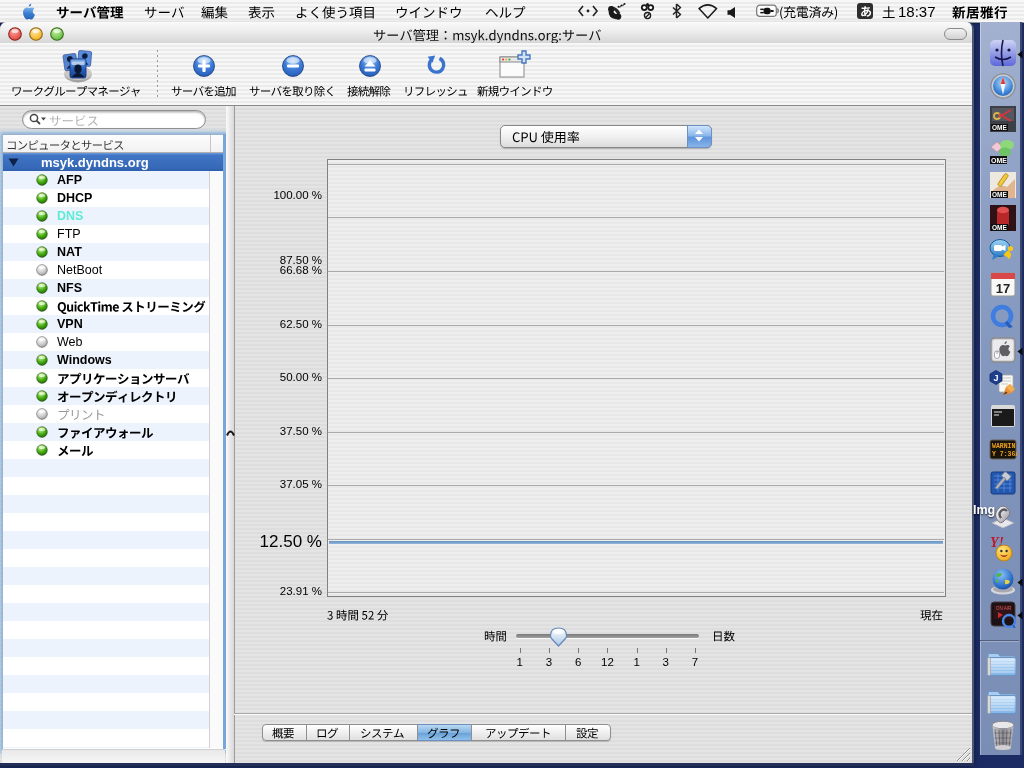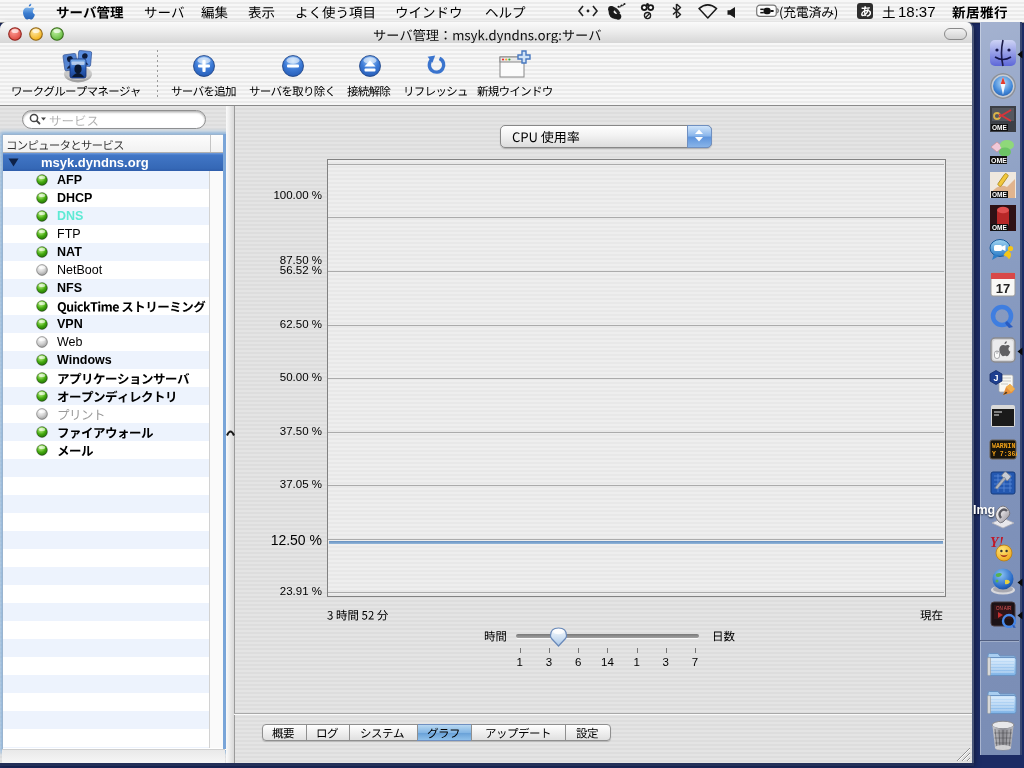--- a/index.html
+++ b/index.html
@@ -503,26 +503,26 @@
 <div class="abs" style="left:328px;top:217.4px;width:616px;height:1px;background:#ababab;"></div>
 <div class="abs" style="left:328px;top:271.0px;width:616px;height:1px;background:#ababab;"></div>
 <div class="abs" style="left:328px;top:324.5px;width:616px;height:1px;background:#ababab;"></div>
 <div class="abs" style="left:328px;top:378.1px;width:616px;height:1px;background:#ababab;"></div>
 <div class="abs" style="left:328px;top:431.7px;width:616px;height:1px;background:#ababab;"></div>
 <div class="abs" style="left:328px;top:485.3px;width:616px;height:1px;background:#ababab;"></div>
 <div class="abs" style="left:328px;top:538.8px;width:616px;height:1px;background:#ababab;"></div>
 <div class="abs" style="left:328px;top:592.4px;width:616px;height:1px;background:#ababab;"></div>
 <div class="txt" style="left:222px;top:156.8px;width:100px;text-align:right;font-size:11.5px;color:#000;margin-top:32px;">100.00 %</div>
 <div class="txt" style="left:222px;top:210.4px;width:100px;text-align:right;font-size:11.5px;color:#000;margin-top:44px;">87.50 %</div>
-<div class="txt" style="left:222px;top:264.0px;width:100px;text-align:right;font-size:11.5px;color:#000;">56.52 %</div>
+<div class="txt" style="left:222px;top:264.0px;width:100px;text-align:right;font-size:11.5px;color:#000;">66.68 %</div>
 <div class="txt" style="left:222px;top:317.5px;width:100px;text-align:right;font-size:11.5px;color:#000;">62.50 %</div>
 <div class="txt" style="left:222px;top:371.1px;width:100px;text-align:right;font-size:11.5px;color:#000;">50.00 %</div>
 <div class="txt" style="left:222px;top:424.7px;width:100px;text-align:right;font-size:11.5px;color:#000;">37.50 %</div>
 <div class="txt" style="left:222px;top:478.3px;width:100px;text-align:right;font-size:11.5px;color:#000;">37.05 %</div>
-<div class="txt" style="left:222px;top:531.8px;width:100px;text-align:right;font-size:14px;color:#000;">12.50 %</div>
+<div class="txt" style="left:222px;top:531.8px;width:100px;text-align:right;font-size:17px;color:#000;">12.50 %</div>
 <div class="txt" style="left:222px;top:585.4px;width:100px;text-align:right;font-size:11.5px;color:#000;">23.91 %</div>
 <div class="abs" style="left:329px;top:540.5px;width:614px;height:3px;background:linear-gradient(180deg,#6590c0,#93b6da);"></div>
 <div style="position:absolute;left:327px;top:607.5px;"><svg width="62" height="15.5" viewBox="0 0 62 15.5" style="overflow:visible">
       <path transform="translate(0,11.5)" fill="#000" d="M3.0 0.2Q2.4 0.2 1.9 -0.0Q1.4 -0.2 1.0 -0.4Q0.6 -0.7 0.3 -1.0L0.9 -1.7Q1.2 -1.3 1.7 -1.0Q2.2 -0.7 3.0 -0.7Q3.5 -0.7 3.9 -0.9Q4.2 -1.1 4.5 -1.5Q4.7 -1.8 4.7 -2.3Q4.7 -2.8 4.4 -3.2Q4.2 -3.6 3.6 -3.8Q3.0 -4.0 2.1 -4.0V-4.8Q2.9 -4.8 3.4 -5.0Q3.9 -5.2 4.2 -5.6Q4.4 -5.9 4.4 -6.4Q4.4 -7.0 4.0 -7.4Q3.6 -7.7 3.0 -7.7Q2.4 -7.7 2.0 -7.5Q1.6 -7.3 1.2 -6.9L0.6 -7.6Q1.1 -8.0 1.7 -8.3Q2.3 -8.6 3.0 -8.6Q3.7 -8.6 4.3 -8.3Q4.8 -8.1 5.1 -7.6Q5.4 -7.1 5.4 -6.5Q5.4 -5.7 5.0 -5.2Q4.6 -4.7 4.0 -4.4V-4.4Q4.4 -4.3 4.9 -4.0Q5.3 -3.7 5.5 -3.3Q5.7 -2.8 5.7 -2.3Q5.7 -1.5 5.4 -1.0Q5.0 -0.4 4.4 -0.1Q3.8 0.2 3.0 0.2Z M13.8 -8.3H19.6V-7.5H13.8ZM13.3 -6.1H20.0V-5.3H13.3ZM13.4 -4.0H19.9V-3.2H13.4ZM16.2 -9.7H17.1V-5.6H16.2ZM17.7 -5.4H18.6V-0.1Q18.6 0.3 18.5 0.5Q18.4 0.7 18.1 0.8Q17.8 0.9 17.4 0.9Q16.9 0.9 16.2 0.9Q16.2 0.7 16.1 0.5Q16.0 0.3 15.9 0.1Q16.5 0.1 16.9 0.1Q17.4 0.1 17.5 0.1Q17.6 0.1 17.7 0.1Q17.7 0.0 17.7 -0.1ZM14.1 -2.4 14.8 -2.8Q15.1 -2.5 15.4 -2.2Q15.6 -1.8 15.9 -1.5Q16.1 -1.1 16.3 -0.8L15.5 -0.4Q15.4 -0.7 15.2 -1.0Q14.9 -1.4 14.7 -1.7Q14.4 -2.1 14.1 -2.4ZM10.2 -8.9H13.1V-1.3H10.2V-2.1H12.3V-8.1H10.2ZM10.3 -5.6H12.7V-4.8H10.3ZM9.8 -8.9H10.6V-0.4H9.8Z M24.5 -2.6H27.9V-1.9H24.5ZM24.4 -4.4H28.3V-0.2H24.4V-0.8H27.5V-3.7H24.4ZM24.0 -4.4H24.8V0.4H24.0ZM21.9 -7.5H25.1V-6.9H21.9ZM27.2 -7.5H30.5V-6.9H27.2ZM30.1 -9.2H31.0V-0.2Q31.0 0.2 30.9 0.4Q30.8 0.6 30.5 0.8Q30.2 0.9 29.7 0.9Q29.3 0.9 28.5 0.9Q28.5 0.8 28.5 0.6Q28.4 0.5 28.4 0.3Q28.3 0.1 28.2 0.0Q28.6 0.0 28.9 0.0Q29.2 0.0 29.5 0.0Q29.7 0.0 29.9 0.0Q30.0 0.0 30.1 -0.0Q30.1 -0.1 30.1 -0.2ZM22.0 -9.2H25.7V-5.2H22.0V-5.9H24.9V-8.5H22.0ZM30.6 -9.2V-8.5H27.5V-5.9H30.6V-5.2H26.7V-9.2ZM21.5 -9.2H22.4V0.9H21.5Z M37.5 0.2Q36.9 0.2 36.4 -0.0Q35.9 -0.2 35.5 -0.4Q35.1 -0.7 34.9 -1.0L35.4 -1.7Q35.6 -1.4 35.9 -1.2Q36.2 -1.0 36.6 -0.9Q37.0 -0.7 37.4 -0.7Q37.9 -0.7 38.3 -1.0Q38.8 -1.2 39.0 -1.7Q39.2 -2.1 39.2 -2.7Q39.2 -3.6 38.8 -4.1Q38.3 -4.6 37.5 -4.6Q37.1 -4.6 36.8 -4.5Q36.5 -4.4 36.1 -4.1L35.5 -4.5L35.8 -8.4H39.9V-7.5H36.7L36.5 -5.1Q36.8 -5.3 37.1 -5.3Q37.4 -5.4 37.8 -5.4Q38.5 -5.4 39.0 -5.1Q39.6 -4.9 40.0 -4.3Q40.3 -3.7 40.3 -2.7Q40.3 -1.8 39.9 -1.2Q39.5 -0.5 38.9 -0.2Q38.3 0.2 37.5 0.2Z M41.4 0.0V-0.6Q42.8 -1.8 43.6 -2.7Q44.5 -3.7 44.9 -4.5Q45.3 -5.3 45.3 -6.1Q45.3 -6.5 45.1 -6.9Q45.0 -7.3 44.6 -7.5Q44.3 -7.7 43.7 -7.7Q43.2 -7.7 42.8 -7.4Q42.3 -7.2 42.0 -6.8L41.4 -7.3Q41.9 -7.9 42.5 -8.2Q43.1 -8.6 43.9 -8.6Q44.6 -8.6 45.2 -8.3Q45.7 -8.0 46.0 -7.4Q46.3 -6.9 46.3 -6.1Q46.3 -5.3 45.9 -4.4Q45.5 -3.5 44.7 -2.7Q44.0 -1.8 43.0 -0.8Q43.3 -0.9 43.7 -0.9Q44.1 -0.9 44.4 -0.9H46.7V0.0Z M52.0 -5.3H58.6V-4.5H52.0ZM58.3 -5.3H59.2Q59.2 -5.3 59.2 -5.2Q59.2 -5.1 59.2 -5.1Q59.2 -5.0 59.2 -4.9Q59.1 -3.6 59.1 -2.6Q59.0 -1.7 58.9 -1.1Q58.8 -0.4 58.7 -0.1Q58.6 0.3 58.5 0.4Q58.3 0.7 58.1 0.7Q57.9 0.8 57.6 0.8Q57.3 0.9 56.8 0.9Q56.3 0.9 55.7 0.8Q55.7 0.6 55.7 0.4Q55.6 0.2 55.5 -0.0Q56.0 0.0 56.5 0.0Q57.0 0.0 57.2 0.0Q57.4 0.0 57.5 0.0Q57.6 -0.0 57.7 -0.1Q57.9 -0.3 58.0 -0.8Q58.1 -1.3 58.2 -2.4Q58.2 -3.4 58.3 -5.1ZM53.6 -9.4 54.5 -9.2Q54.1 -8.2 53.5 -7.3Q53.0 -6.4 52.3 -5.7Q51.6 -5.0 50.9 -4.4Q50.8 -4.5 50.7 -4.6Q50.5 -4.8 50.4 -4.9Q50.2 -5.0 50.1 -5.1Q50.9 -5.6 51.5 -6.2Q52.2 -6.9 52.7 -7.7Q53.2 -8.5 53.6 -9.4ZM57.6 -9.5Q57.9 -8.9 58.3 -8.3Q58.7 -7.7 59.2 -7.1Q59.6 -6.5 60.1 -6.1Q60.6 -5.6 61.1 -5.3Q61.0 -5.2 60.9 -5.0Q60.7 -4.9 60.6 -4.8Q60.5 -4.6 60.4 -4.5Q59.9 -4.9 59.4 -5.4Q58.9 -5.9 58.4 -6.6Q58.0 -7.2 57.5 -7.8Q57.1 -8.5 56.8 -9.1ZM54.5 -5.1H55.4Q55.3 -4.1 55.1 -3.2Q54.9 -2.3 54.5 -1.5Q54.0 -0.7 53.3 -0.1Q52.5 0.5 51.3 1.0Q51.3 0.9 51.2 0.7Q51.1 0.6 51.0 0.4Q50.9 0.3 50.8 0.2Q51.9 -0.2 52.6 -0.7Q53.3 -1.3 53.6 -2.0Q54.0 -2.7 54.2 -3.5Q54.4 -4.3 54.5 -5.1Z"></path>
     </svg></div>
 <div style="position:absolute;left:920px;top:607.5px"><svg width="24" height="15.5" viewBox="0 0 24 15.5" style="overflow:visible">
       <path transform="translate(0,11.5)" fill="#000" d="M0.6 -9.1H4.5V-8.3H0.6ZM0.7 -5.8H4.4V-5.0H0.7ZM0.4 -1.7Q0.9 -1.8 1.6 -2.0Q2.3 -2.2 3.0 -2.4Q3.8 -2.7 4.6 -2.9L4.7 -2.1Q3.6 -1.8 2.5 -1.5Q1.4 -1.1 0.6 -0.9ZM5.9 -6.6V-5.4H9.6V-6.6ZM5.9 -4.7V-3.6H9.6V-4.7ZM5.9 -8.4V-7.3H9.6V-8.4ZM5.1 -9.2H10.5V-2.8H5.1ZM8.1 -3.2H8.9V-0.2Q8.9 -0.0 9.0 0.0Q9.0 0.1 9.2 0.1Q9.3 0.1 9.5 0.1Q9.7 0.1 9.9 0.1Q10.0 0.1 10.1 0.1Q10.3 0.1 10.3 -0.0Q10.4 -0.1 10.4 -0.4Q10.5 -0.7 10.5 -1.3Q10.6 -1.2 10.7 -1.1Q10.8 -1.1 11.0 -1.0Q11.1 -1.0 11.2 -0.9Q11.2 -0.2 11.1 0.2Q11.0 0.5 10.8 0.7Q10.6 0.8 10.2 0.8Q10.2 0.8 10.0 0.8Q9.8 0.8 9.7 0.8Q9.5 0.8 9.3 0.8Q9.2 0.8 9.1 0.8Q8.7 0.8 8.5 0.7Q8.2 0.7 8.2 0.4Q8.1 0.2 8.1 -0.2ZM6.1 -3.0H7.0Q6.9 -2.3 6.7 -1.7Q6.5 -1.0 6.2 -0.5Q5.8 -0.0 5.3 0.3Q4.7 0.7 3.8 1.0Q3.8 0.9 3.7 0.7Q3.6 0.6 3.5 0.5Q3.4 0.4 3.3 0.3Q4.1 0.1 4.6 -0.2Q5.2 -0.6 5.5 -1.0Q5.7 -1.4 5.9 -1.9Q6.0 -2.4 6.1 -3.0ZM2.2 -8.7H3.0V-2.0L2.2 -1.8Z M12.2 -7.9H22.3V-7.0H12.2ZM15.8 -4.2H21.8V-3.4H15.8ZM15.3 -0.2H22.3V0.6H15.3ZM18.4 -6.5H19.2V0.3H18.4ZM16.0 -9.7 16.9 -9.4Q16.5 -8.1 15.9 -6.8Q15.3 -5.6 14.4 -4.4Q13.5 -3.3 12.4 -2.5Q12.3 -2.6 12.3 -2.8Q12.2 -2.9 12.1 -3.0Q12.0 -3.2 11.9 -3.3Q12.7 -3.8 13.4 -4.6Q14.0 -5.3 14.5 -6.1Q15.0 -7.0 15.4 -7.9Q15.8 -8.8 16.0 -9.7ZM13.7 -4.9H14.6V0.9H13.7Z"></path>
     </svg></div>
 <div style="position:absolute;left:484px;top:628.5px;"><svg width="24" height="15.5" viewBox="0 0 24 15.5" style="overflow:visible">
       <path transform="translate(0,11.5)" fill="#000" d="M4.8 -8.3H10.6V-7.5H4.8ZM4.4 -6.1H11.1V-5.3H4.4ZM4.4 -4.0H11.0V-3.2H4.4ZM7.3 -9.7H8.1V-5.6H7.3ZM8.8 -5.4H9.6V-0.1Q9.6 0.3 9.5 0.5Q9.4 0.7 9.1 0.8Q8.9 0.9 8.4 0.9Q8.0 0.9 7.3 0.9Q7.3 0.7 7.2 0.5Q7.1 0.3 7.0 0.1Q7.5 0.1 8.0 0.1Q8.4 0.1 8.5 0.1Q8.7 0.1 8.7 0.1Q8.8 0.0 8.8 -0.1ZM5.1 -2.4 5.8 -2.8Q6.1 -2.5 6.4 -2.2Q6.7 -1.8 6.9 -1.5Q7.2 -1.1 7.3 -0.8L6.6 -0.4Q6.5 -0.7 6.2 -1.0Q6.0 -1.4 5.7 -1.7Q5.4 -2.1 5.1 -2.4ZM1.3 -8.9H4.2V-1.3H1.3V-2.1H3.3V-8.1H1.3ZM1.3 -5.6H3.7V-4.8H1.3ZM0.9 -8.9H1.7V-0.4H0.9Z M15.5 -2.6H19.0V-1.9H15.5ZM15.5 -4.4H19.4V-0.2H15.5V-0.8H18.6V-3.7H15.5ZM15.1 -4.4H15.9V0.4H15.1ZM13.0 -7.5H16.2V-6.9H13.0ZM18.3 -7.5H21.5V-6.9H18.3ZM21.2 -9.2H22.0V-0.2Q22.0 0.2 21.9 0.4Q21.8 0.6 21.5 0.8Q21.3 0.9 20.8 0.9Q20.3 0.9 19.6 0.9Q19.6 0.8 19.5 0.6Q19.5 0.5 19.4 0.3Q19.3 0.1 19.3 0.0Q19.6 0.0 20.0 0.0Q20.3 0.0 20.5 0.0Q20.8 0.0 20.9 0.0Q21.0 0.0 21.1 -0.0Q21.2 -0.1 21.2 -0.2ZM13.0 -9.2H16.7V-5.2H13.0V-5.9H15.9V-8.5H13.0ZM21.6 -9.2V-8.5H18.6V-5.9H21.6V-5.2H17.8V-9.2ZM12.5 -9.2H13.4V0.9H12.5Z"></path>
@@ -534,21 +534,21 @@
 <div class="abs" style="left:519.8px;top:648px;width:1px;height:5px;background:#777;"></div>
 <div class="abs" style="left:549.0px;top:648px;width:1px;height:5px;background:#777;"></div>
 <div class="abs" style="left:578.2px;top:648px;width:1px;height:5px;background:#777;"></div>
 <div class="abs" style="left:607.4px;top:648px;width:1px;height:5px;background:#777;"></div>
 <div class="abs" style="left:636.6px;top:648px;width:1px;height:5px;background:#777;"></div>
 <div class="abs" style="left:665.8px;top:648px;width:1px;height:5px;background:#777;"></div>
 <div class="abs" style="left:695.0px;top:648px;width:1px;height:5px;background:#777;"></div>
 <div class="txt" style="left:509.8px;top:656px;width:20px;text-align:center;font-size:11.5px;color:#000;">1</div>
 <div class="txt" style="left:539.0px;top:656px;width:20px;text-align:center;font-size:11.5px;color:#000;">3</div>
 <div class="txt" style="left:568.2px;top:656px;width:20px;text-align:center;font-size:11.5px;color:#000;">6</div>
-<div class="txt" style="left:597.4px;top:656px;width:20px;text-align:center;font-size:11.5px;color:#000;">14</div>
+<div class="txt" style="left:597.4px;top:656px;width:20px;text-align:center;font-size:11.5px;color:#000;">12</div>
 <div class="txt" style="left:626.6px;top:656px;width:20px;text-align:center;font-size:11.5px;color:#000;">1</div>
 <div class="txt" style="left:655.8px;top:656px;width:20px;text-align:center;font-size:11.5px;color:#000;">3</div>
 <div class="txt" style="left:685.0px;top:656px;width:20px;text-align:center;font-size:11.5px;color:#000;">7</div>
 <svg class="abs" style="left:549px;top:627px" width="19" height="20" viewBox="0 0 19 20">
 <defs>
       <linearGradient id="th" x1="0" y1="0" x2="0" y2="1">
         <stop offset="0" stop-color="#fdfeff"></stop>
         <stop offset=".55" stop-color="#cfe0f2"></stop>
         <stop offset="1" stop-color="#a8c6e8"></stop>
       </linearGradient>

